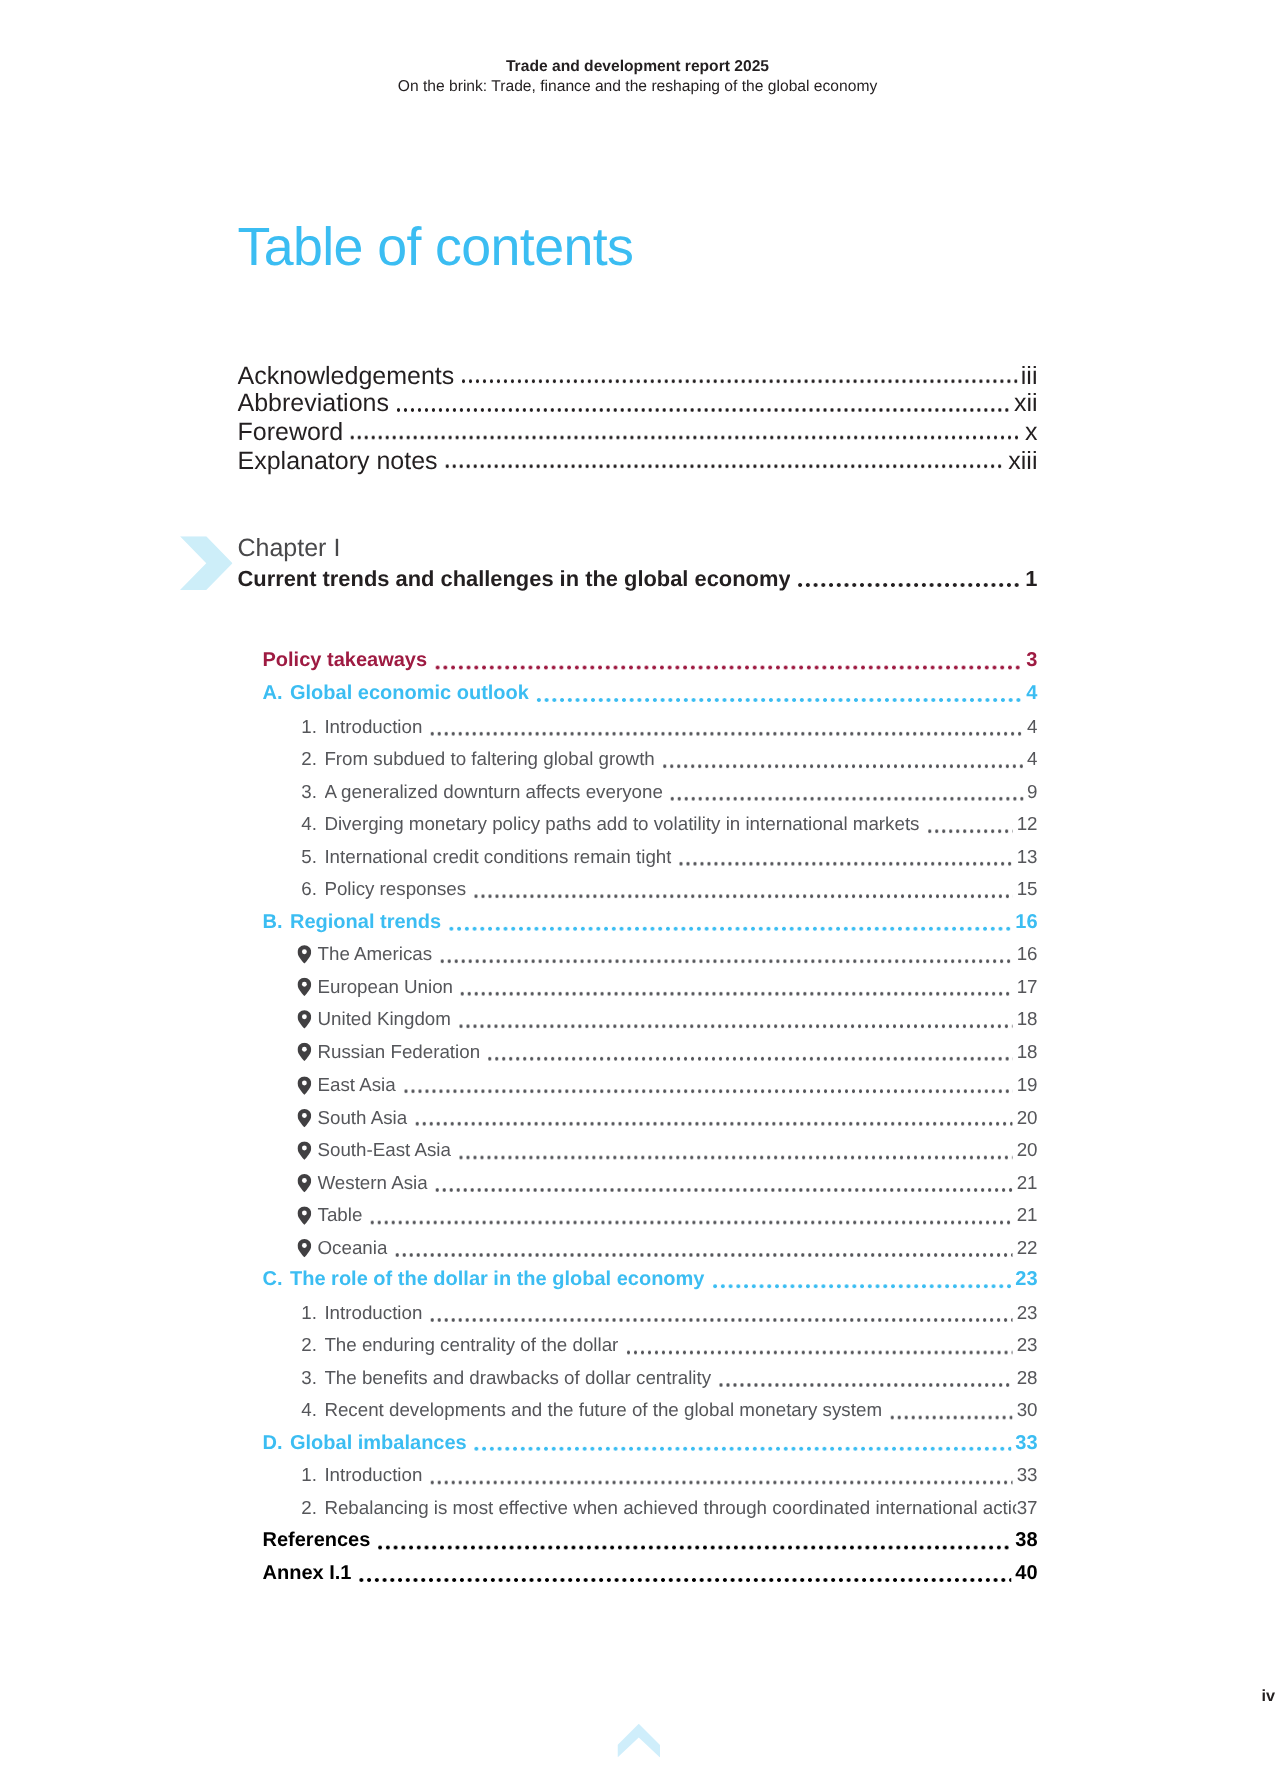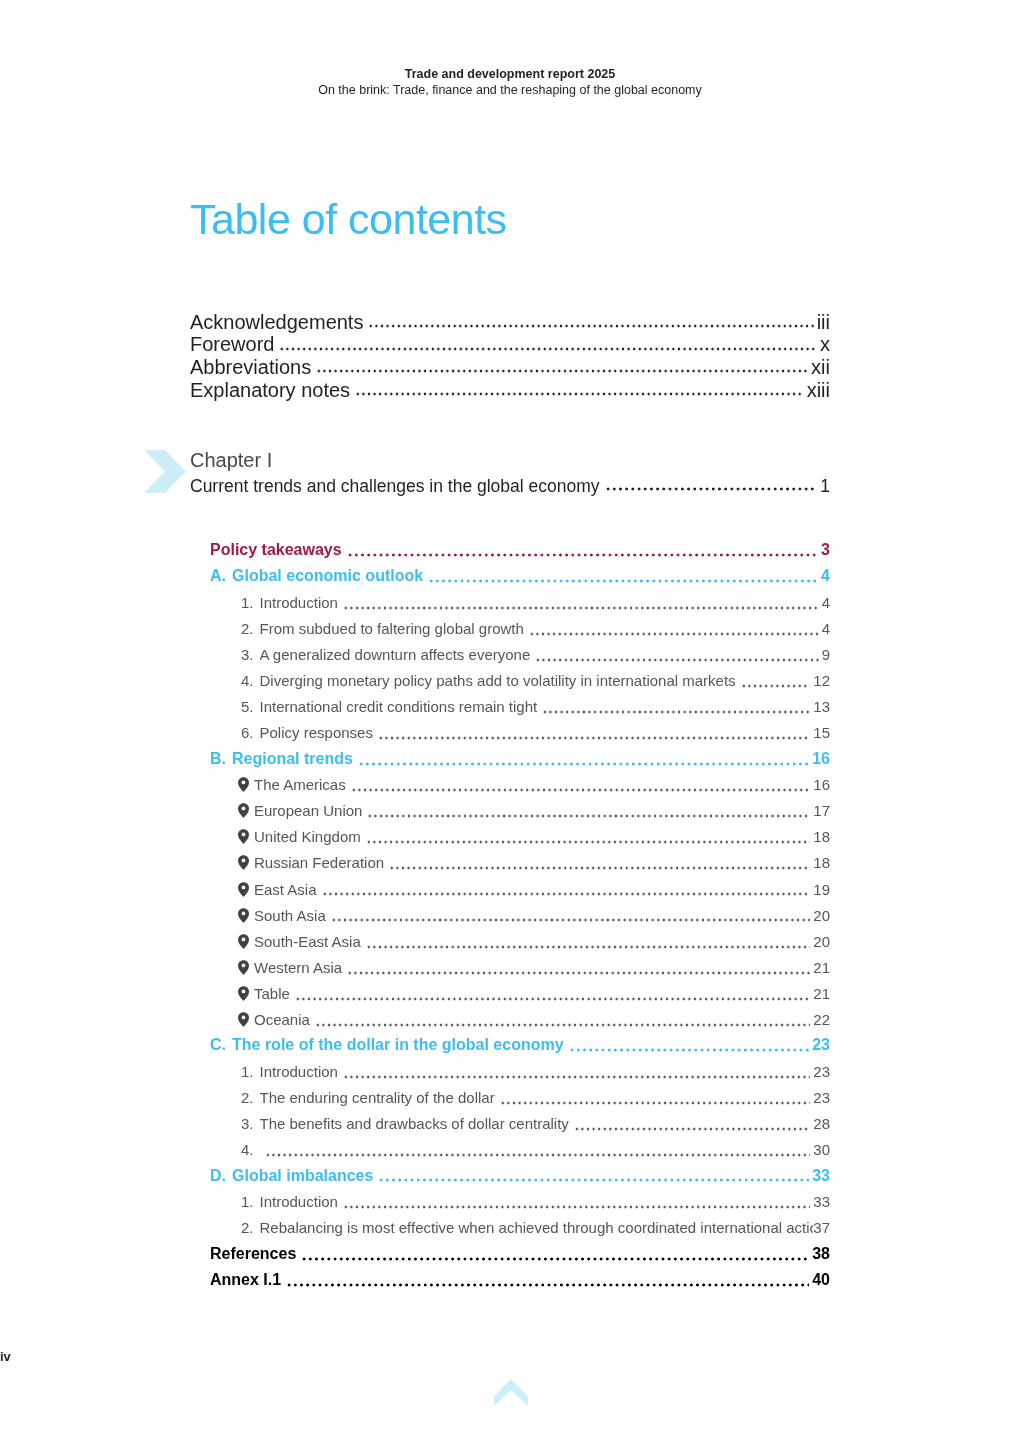--- a/index.html
+++ b/index.html
@@ -1,21 +1,21 @@
 <!DOCTYPE html>
 <html><head>
 <meta charset="utf-8">
 <style>
   html,body{margin:0;padding:0;}
   body{
     width:1020px;height:1431px;position:relative;overflow:hidden;
     background:#ffffff;color:#231f20;
     font-family:"Liberation Sans", sans-serif;
   }
-  .report-header{padding-top:66px;text-align:center;font-size:12.5px;line-height:16px;}
+  .report-header{padding-top:45px;text-align:center;font-size:12.5px;line-height:16px;}
   .report-header .rh-title{font-weight:bold;}
   .page-title{
     margin:99px 0 0 190px;font-size:43px;line-height:44px;font-weight:300;
     color:#3bbdf2;letter-spacing:-0.5px;
   }
   .content{margin-left:190px;width:640px;}
   .front{margin-top:70px;}
   .front .row{height:22.6px;font-size:20px;color:#231f20;}
 
   .row{display:flex;align-items:center;white-space:nowrap;}
@@ -26,38 +26,38 @@
     background-image:radial-gradient(circle, currentColor 1.05px, transparent 1.55px);
     background-repeat:repeat-x;background-position:left calc(100% - 5px);
     background-size:5.6px 5.6px;
   }
   .row .spacer{flex:1 1 0;min-width:0;}
   .row .page{flex:0 0 auto;}
 
   .chapter-head{position:relative;margin-top:48px;}
   .chev-right{position:absolute;left:-46px;top:1px;}
   .kicker{font-size:20px;line-height:22px;color:#48484a;}
-  .chapter-title-row{height:26px;font-size:17.5px;font-weight:normal;color:#231f20;align-items:flex-end;}
+  .chapter-title-row{height:26px;font-size:17.5px;font-weight:bold;color:#231f20;}
 
   .entries{margin-top:3px;}
   .entries .row{height:26.05px;}
   .red{color:#9e1b42;font-weight:bold;font-size:16px;margin-top:40px;}
   .blue{color:#3bbdf2;font-weight:bold;font-size:16px;}
   .boldblk{color:#000000;font-weight:bold;font-size:16px;}
   .sub{color:#55565a;font-size:15px;}
   .region{color:#55565a;font-size:15px;padding-left:48px;}
   .ind1{padding-left:20px;}
   .ind2{padding-left:51px;}
   .red .dots,.blue .dots,.boldblk .dots,.chapter-title-row .dots{
     background-image:radial-gradient(circle, currentColor 1.3px, transparent 1.8px);
     background-size:6.2px 6.2px;
   }
   .pin{margin-right:5px;flex:0 0 auto;}
 
-  .folio{position:absolute;top:1349px;left:0;width:100%;text-align:left;
+  .folio{position:absolute;top:1349px;left:0;width:100%;text-align:right;
     font-size:13px;font-weight:bold;color:#231f20;}
   .footer-chev{position:absolute;top:1379px;left:494px;}
 </style>
 </head>
 <body>
 
 <header class="report-header">
   <div class="rh-title">Trade and development report 2025</div>
   <div class="rh-subtitle">On the brink: Trade, finance and the reshaping of the global economy</div>
 </header>
@@ -66,28 +66,28 @@
 
 <div class="content">
 
   <div class="front" id="front-matter">
       <div class="row ">
         <span class="label">Acknowledgements</span>
         <span class="dots"></span>
         <span class="page">iii</span>
       </div>
       <div class="row ">
+        <span class="label">Abbreviations</span>
+        <span class="dots"></span>
+        <span class="page">xii</span>
+      </div>
+      <div class="row ">
         <span class="label">Foreword</span>
         <span class="dots"></span>
         <span class="page">x</span>
-      </div>
-      <div class="row ">
-        <span class="label">Abbreviations</span>
-        <span class="dots"></span>
-        <span class="page">xii</span>
       </div>
       <div class="row ">
         <span class="label">Explanatory notes</span>
         <span class="dots"></span>
         <span class="page">xiii</span>
       </div>
     </div>
 
   <div class="chapter-head">
     <svg class="chev-right" width="42" height="43" viewBox="0 0 42 43">
@@ -264,20 +264,21 @@
         <span class="page">23</span>
       </div>
       <div class="row sub ind2">
         <span class="prefix">3.</span>
         <span class="label">The benefits and drawbacks of dollar centrality</span>
         <span class="dots"></span>
         <span class="page">28</span>
       </div>
       <div class="row sub ind2">
         <span class="prefix">4.</span>
+        <span class="label">Recent developments and the future of the global monetary system</span>
         <span class="dots"></span>
         <span class="page">30</span>
       </div>
       <div class="row blue ind1">
         <span class="prefix">D.</span>
         <span class="label">Global imbalances</span>
         <span class="dots"></span>
         <span class="page">33</span>
       </div>
       <div class="row sub ind2">

